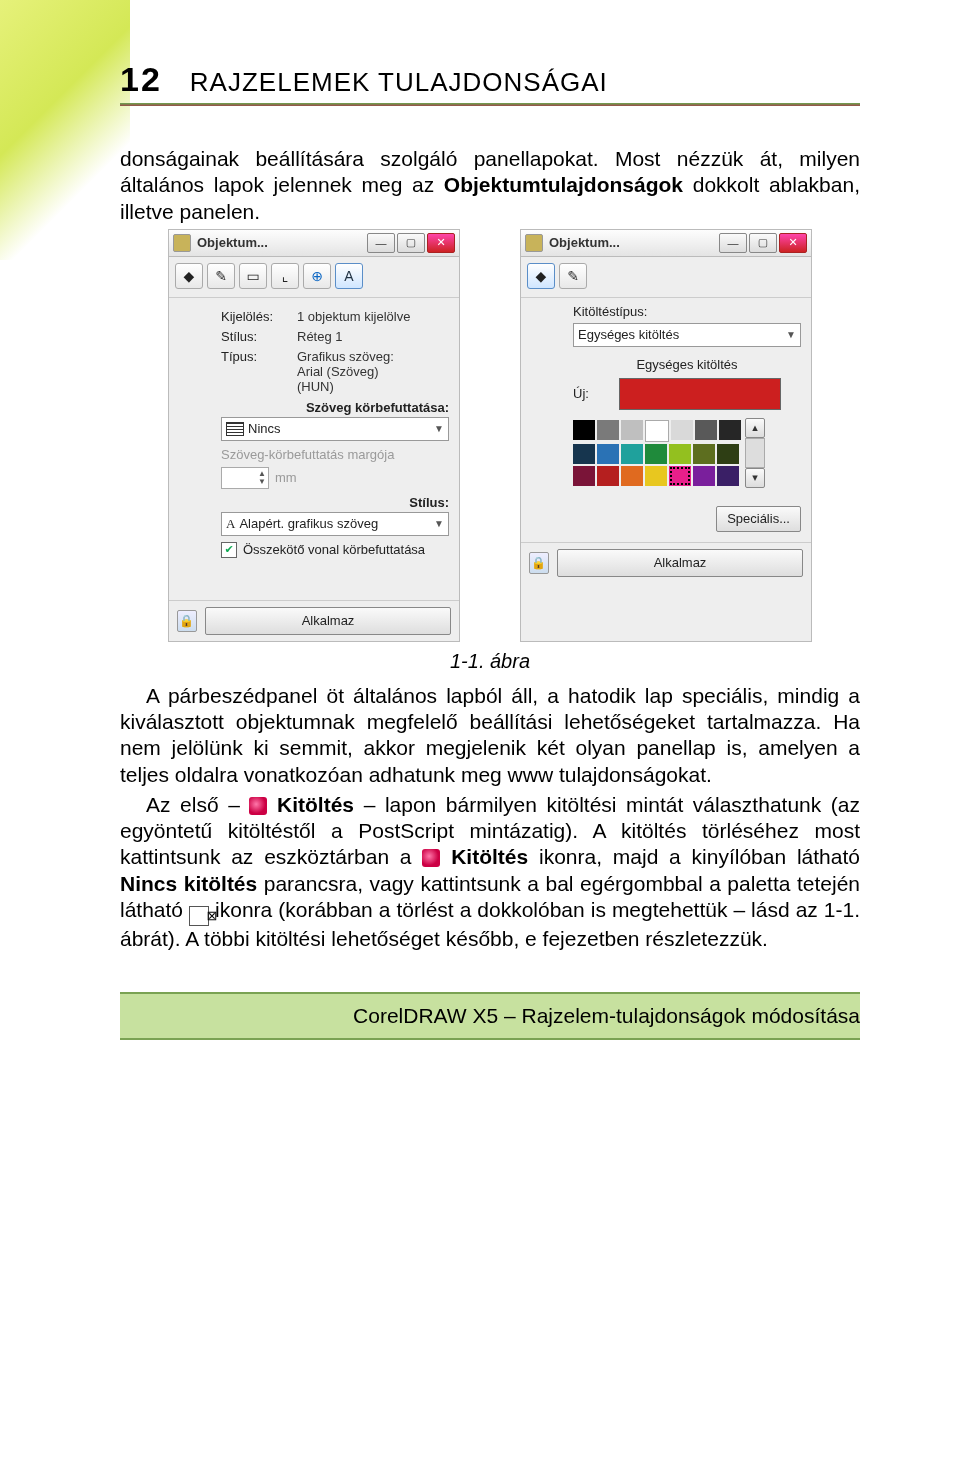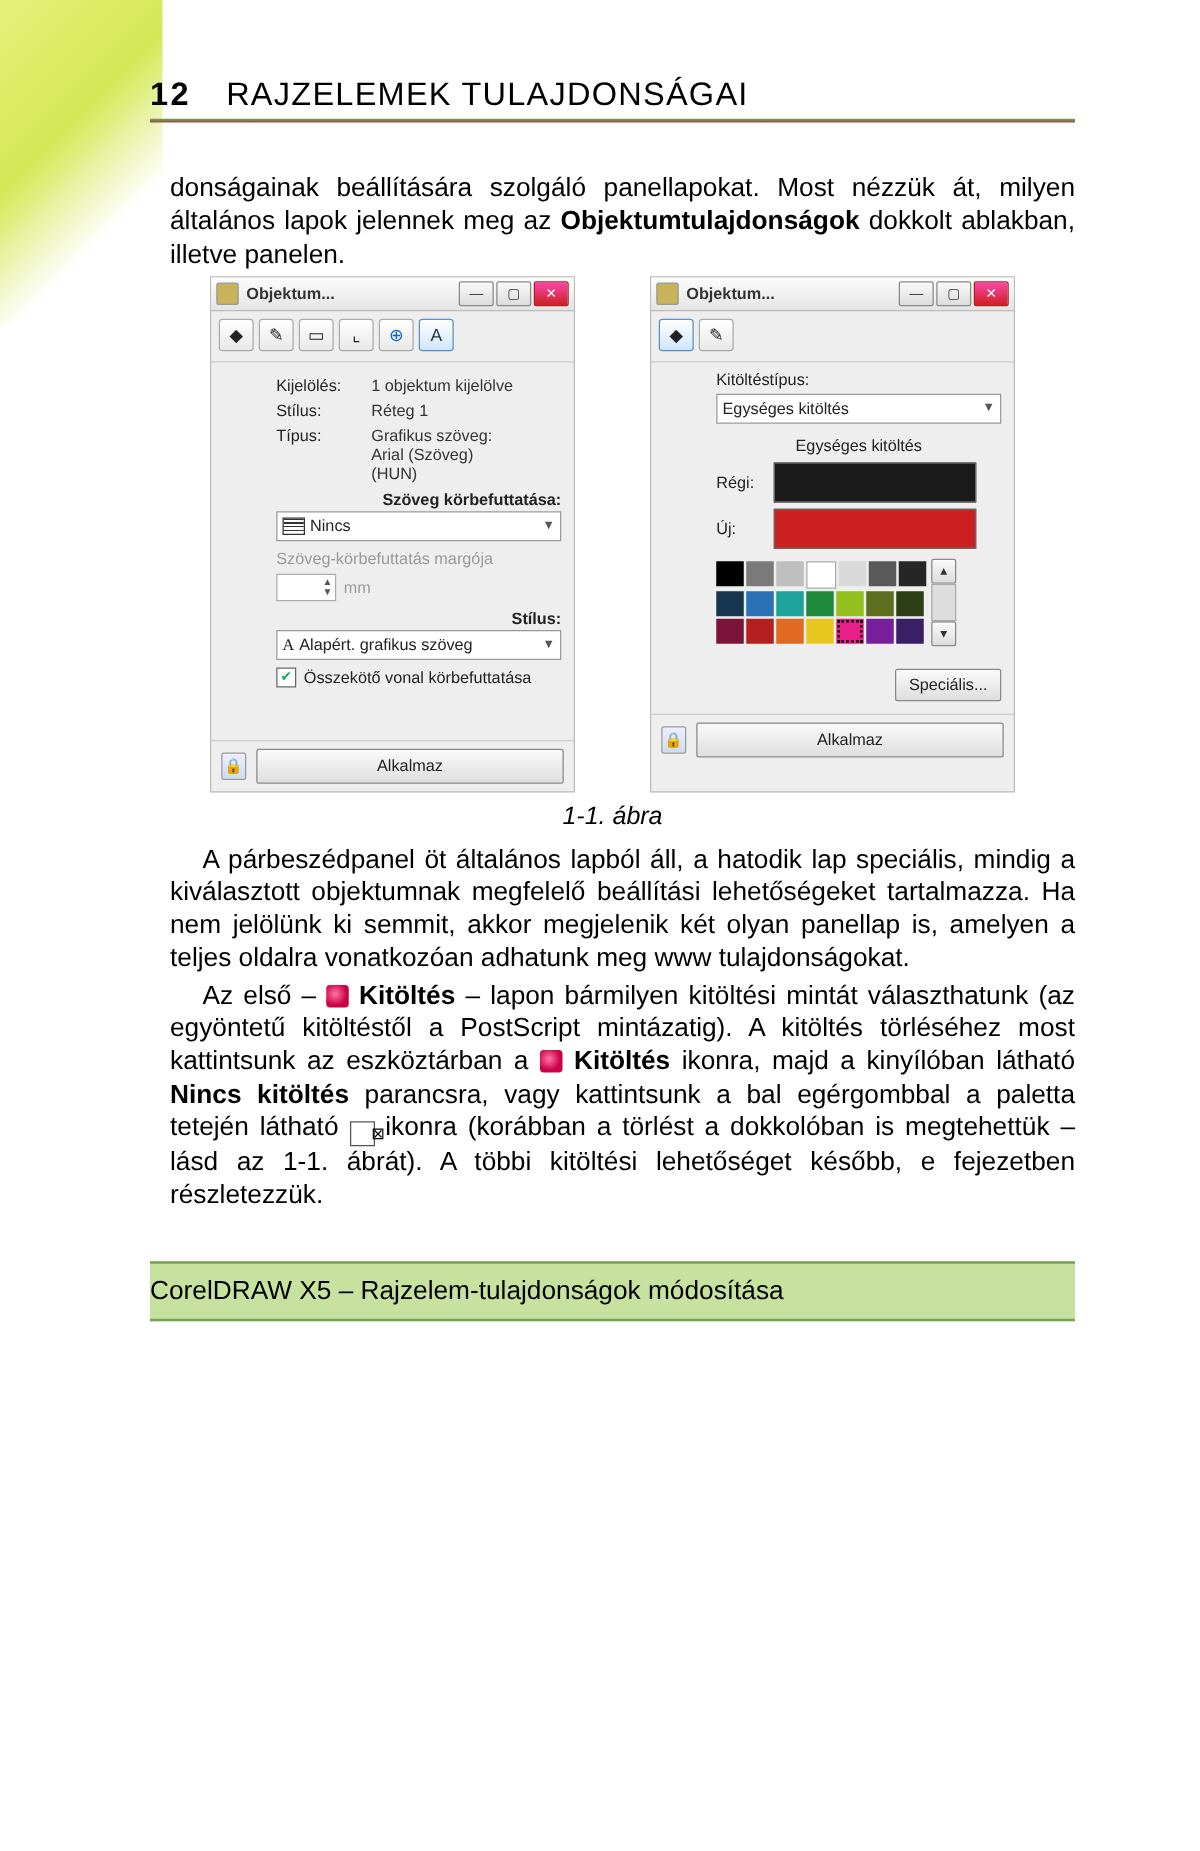--- a/index.html
+++ b/index.html
@@ -21,38 +21,38 @@
     z-index: 1;
     padding: 60px 100px 40px 120px;
   }
   .pgnum-row {
     display: flex;
     align-items: baseline;
     gap: 28px;
     margin-bottom: 4px;
   }
   .pgnum {
-    font-size: 26px;
+    font-size: 34px;
     font-weight: bold;
     letter-spacing: 2px;
   }
   .chapter-title {
     font-size: 26px;
     letter-spacing: 1px;
   }
   .title-underline {
     height: 3px;
     background: linear-gradient(to bottom,#6aa84f,#9c4a4a);
     margin-bottom: 40px;
   }
   .body-text {
     font-size: 21px;
     line-height: 1.25;
     text-align: justify;
-    margin: 0 0 4px 16px;
+    margin: 0 0 4px 0;
   }
   .indent { text-indent: 26px; }
   .panel-captions {
     display: flex;
     justify-content: space-around;
     font-style: italic;
     font-size: 20px;
     text-align: center;
     margin: 10px 0 6px;
   }
@@ -145,21 +145,21 @@
   .bucket-icon{ background: radial-gradient(circle at 40% 40%, #f7a, #c04 60%); }
   .x-icon{
      display:inline-flex;align-items:center;justify-content:center;
      width:18px;height:18px;border:1px solid #555;background:#fff;font-size:13px;vertical-align:-3px;
   }
   .footer {
     margin-top:40px;
     background: #c7e19f;
     border-top:2px solid #7aa253;
     border-bottom:2px solid #7aa253;
-    text-align:left;
+    text-align:right;
     font-size:21px;
     padding:10px 0;
   }
   b{font-weight:bold;}
 </style>
 </head>
 <body>
 
 <div class="page-accent"></div>
 
@@ -268,24 +268,20 @@
         <div class="tabicon active">◆</div>
         <div class="tabicon">✎</div>
       </div>
       <div class="panel-body">
         <div>Kitöltéstípus:</div>
         <div class="combo" style="margin:4px 0 10px">
           <span>Egységes kitöltés</span>
           <span class="caret">▼</span>
         </div>
         <div style="text-align:center;margin-bottom:6px">Egységes kitöltés</div>
-        <div class="row">
-            <span style="width:40px">Régi:</span>
-            <div class="big-swatch" style="background:#1a1a1a;border:1px solid #666"></div>
-          </div>
         <div class="row">
             <span style="width:40px">Új:</span>
             <div class="big-swatch" style="background:#cc1f1f;border:1px solid #666"></div>
           </div>
 
         <div style="display:flex;gap:4px;margin-top:8px">
           <div>
             <div class="swatch-row">
               <div class="swatch" style="background:#000"></div>
               <div class="swatch" style="background:#7a7a7a"></div>

